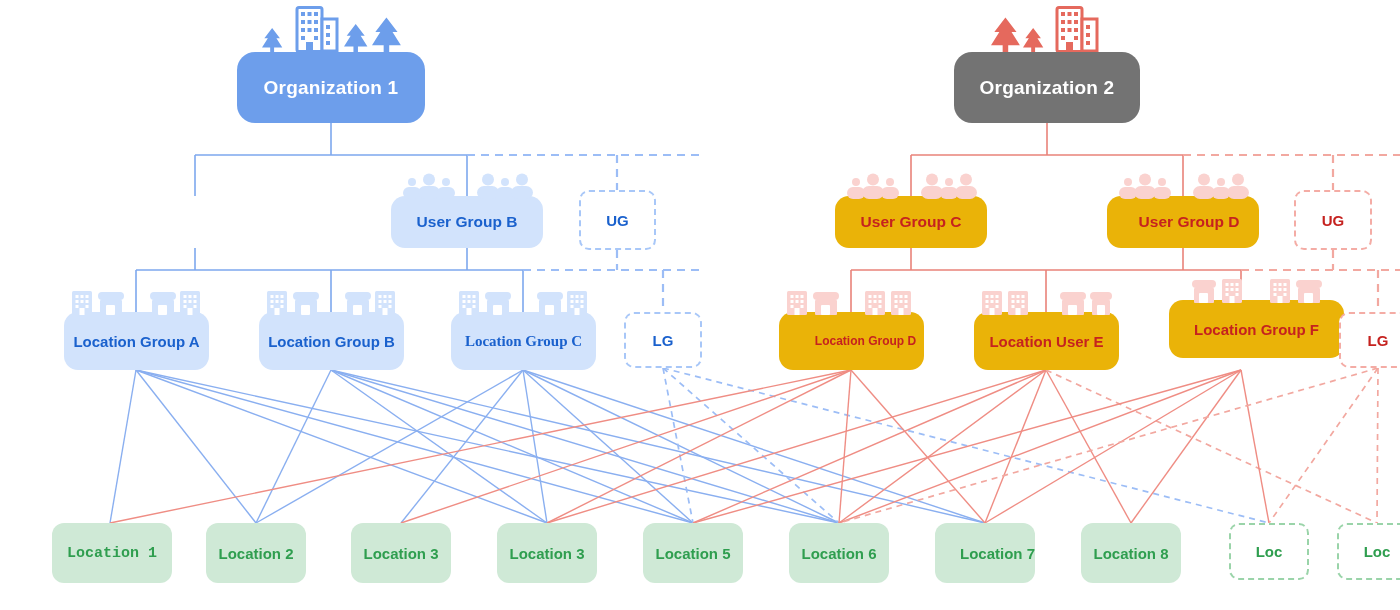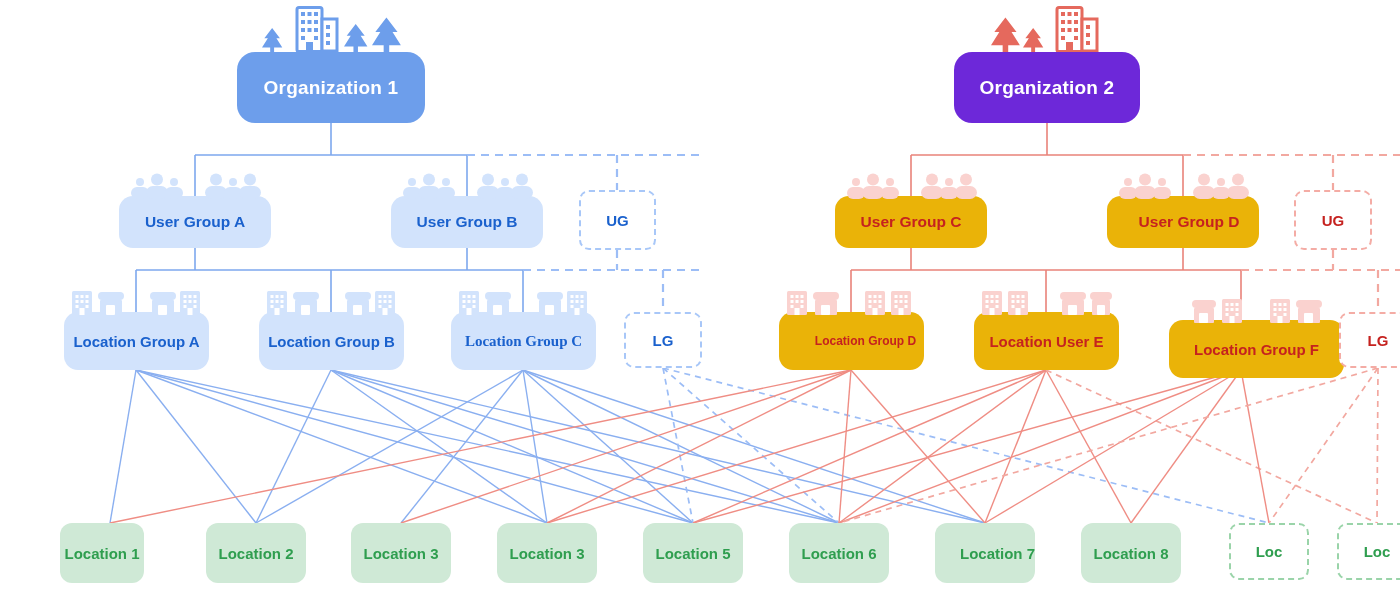--- a/index.html
+++ b/index.html
@@ -17,21 +17,21 @@
   
   .e-blue-solid {stroke:#8aaff0;stroke-width:1.4;}
   .e-blue-dashed{stroke:#9cbdf6;stroke-width:1.7;stroke-dasharray:6 5;}
   .e-red-solid  {stroke:#ef8d84;stroke-width:1.4;}
   .e-red-dashed {stroke:#f2a8a0;stroke-width:1.7;stroke-dasharray:6 5;}
 
   .node{position:absolute;z-index:2;display:flex;align-items:center;justify-content:center;
         font-weight:700;text-align:center;box-sizing:border-box;}
   .org{border-radius:18px;color:#fff;font-size:19px;letter-spacing:.2px;}
   .org-blue{background:#6d9eeb;}
-  .org-red{background:#6d28d9;}
+  .org-red{background:#737373;}
   .grp{border-radius:14px;font-size:15.5px;}
   .grp-blue{background:#d2e3fc;color:#1a61cd;}
   .grp-red{background:#eab308;color:#c5221f;}
   .loc{border-radius:12px;font-size:15px;background:#cfe9d6;color:#2f9e4f;}
   .dash{background:#fff;border-radius:10px;font-size:15px;}
   .dash-blue{border:2px dashed #a8c7f8;color:#1a61cd;}
   .dash-red{border:2px dashed #f4aca5;color:#c5221f;}
   .dash-green{border:2px dashed #9ad4a9;color:#2f9e4f;}
 
   .icon-above{position:absolute;left:50%;transform:translateX(-50%);bottom:100%;margin-bottom:-3px;}
@@ -147,39 +147,20 @@
     </g>
   </svg>
 
   <div class="node org org-blue" style="left:198px;top:52px;width:188px;height:71px;">
     <span>Organization 1</span>
   </div>
   <div class="node org org-red" style="left:915px;top:52px;width:186px;height:71px;">
     <span>Organization 2</span>
   </div>
 
-  <div class="node grp grp-blue" style="left:80px;top:196px;width:152px;height:52px;">
-    <svg class="icon-above" width="134" height="26" viewBox="0 0 134 26">
-      <g fill="#d2e3fc">
-        <circle cx="12" cy="9" r="4"></circle>
-          <rect x="3" y="14" width="18" height="12" rx="6"></rect>
-        <circle cx="29" cy="6.5" r="6"></circle>
-          <rect x="18" y="13" width="22" height="13" rx="7"></rect>
-        <circle cx="46" cy="9" r="4"></circle>
-          <rect x="37" y="14" width="18" height="12" rx="6"></rect>
-        <circle cx="88" cy="6.5" r="6"></circle>
-          <rect x="77" y="13" width="22" height="13" rx="7"></rect>
-        <circle cx="105" cy="9" r="4"></circle>
-          <rect x="96" y="14" width="18" height="12" rx="6"></rect>
-        <circle cx="122" cy="6.5" r="6"></circle>
-          <rect x="111" y="13" width="22" height="13" rx="7"></rect>
-      </g>
-    </svg>
-    <span>User Group A</span>
-  </div>
   <div class="node grp grp-blue" style="left:352px;top:196px;width:152px;height:52px;">
     <svg class="icon-above" width="134" height="26" viewBox="0 0 134 26">
       <g fill="#d2e3fc">
         <circle cx="12" cy="9" r="4"></circle>
           <rect x="3" y="14" width="18" height="12" rx="6"></rect>
         <circle cx="29" cy="6.5" r="6"></circle>
           <rect x="18" y="13" width="22" height="13" rx="7"></rect>
         <circle cx="46" cy="9" r="4"></circle>
           <rect x="37" y="14" width="18" height="12" rx="6"></rect>
         <circle cx="88" cy="6.5" r="6"></circle>
@@ -417,21 +398,21 @@
           <rect x="41.5" y="12" width="3" height="3"></rect>
         <rect x="31.5" y="17" width="3" height="3"></rect>
           <rect x="41.5" y="17" width="3" height="3"></rect>
           <rect x="35.5" y="20" width="5" height="7"></rect>
         <rect x="88" y="17" width="9" height="10" rx="1"></rect>
         <rect x="117" y="17" width="8" height="10" rx="1"></rect>
       </g>
     </svg>
     <span>Location User E</span>
   </div>
-  <div class="node grp grp-red" style="left:1130px;top:320px;width:175px;height:58px;font-size:15px;">
+  <div class="node grp grp-red" style="left:1130px;top:300px;width:175px;height:58px;font-size:15px;">
     <svg class="icon-above" width="134" height="27" viewBox="0 0 134 27">
       <g fill="#fad2cf">
         <rect x="2" y="4" width="24" height="8" rx="4"></rect>
           <rect x="4" y="12" width="20" height="15" rx="1"></rect>
         <rect x="32" y="3" width="20" height="24" rx="1.5"></rect>
         <rect x="80" y="3" width="20" height="24" rx="1.5"></rect>
         <rect x="106" y="4" width="26" height="8" rx="4"></rect>
           <rect x="108" y="12" width="22" height="15" rx="1"></rect>
       </g>
       <g fill="#fff">
@@ -456,21 +437,21 @@
           <rect x="87.5" y="20" width="5" height="7"></rect>
         <rect x="114" y="17" width="9" height="10" rx="1"></rect>
       </g>
     </svg>
     <span>Location Group F</span>
   </div>
   <div class="node dash dash-red" style="left:1300px;top:312px;width:78px;height:56px;">
     <span>LG</span>
   </div>
 
-  <div class="node loc" style="left:21px;top:523px;width:84px;height:60px;">
+  <div class="node loc" style="left:13px;top:523px;width:120px;height:60px;font-family:Liberation Mono, monospace;">
     <span>Location 1</span>
     </div>
   <div class="node loc" style="left:167px;top:523px;width:100px;height:60px;">
     <span>Location 2</span>
     </div>
   <div class="node loc" style="left:312px;top:523px;width:100px;height:60px;">
     <span>Location 3</span>
     </div>
   <div class="node loc" style="left:458px;top:523px;width:100px;height:60px;">
     <span>Location 3</span>

